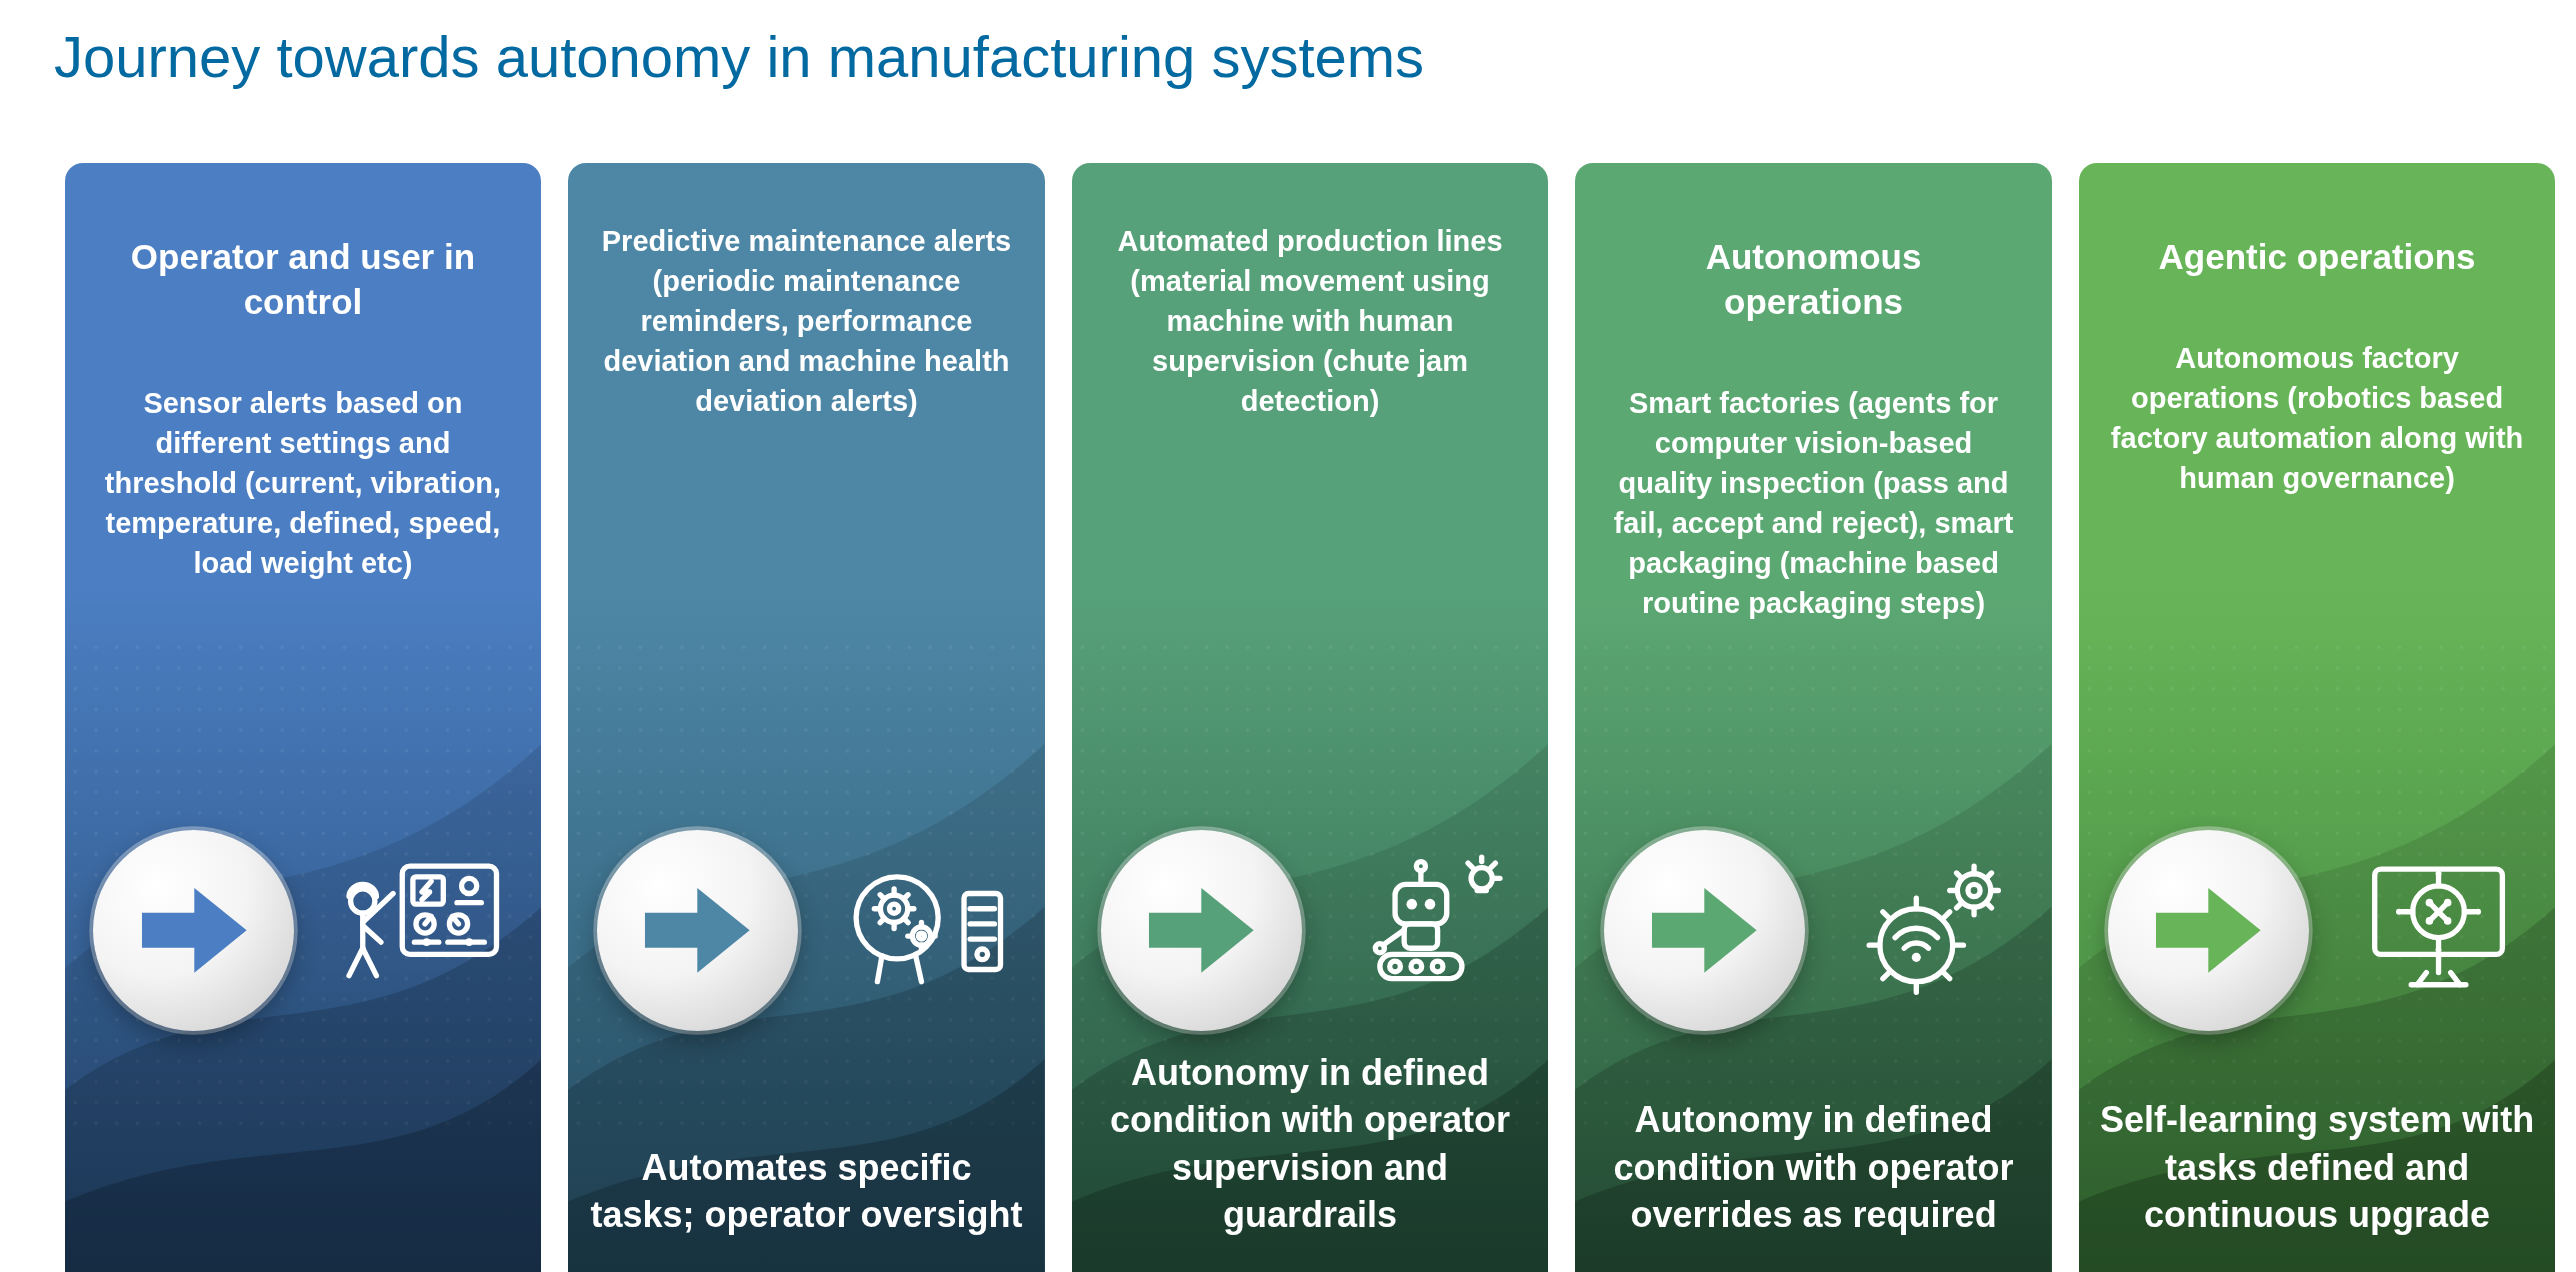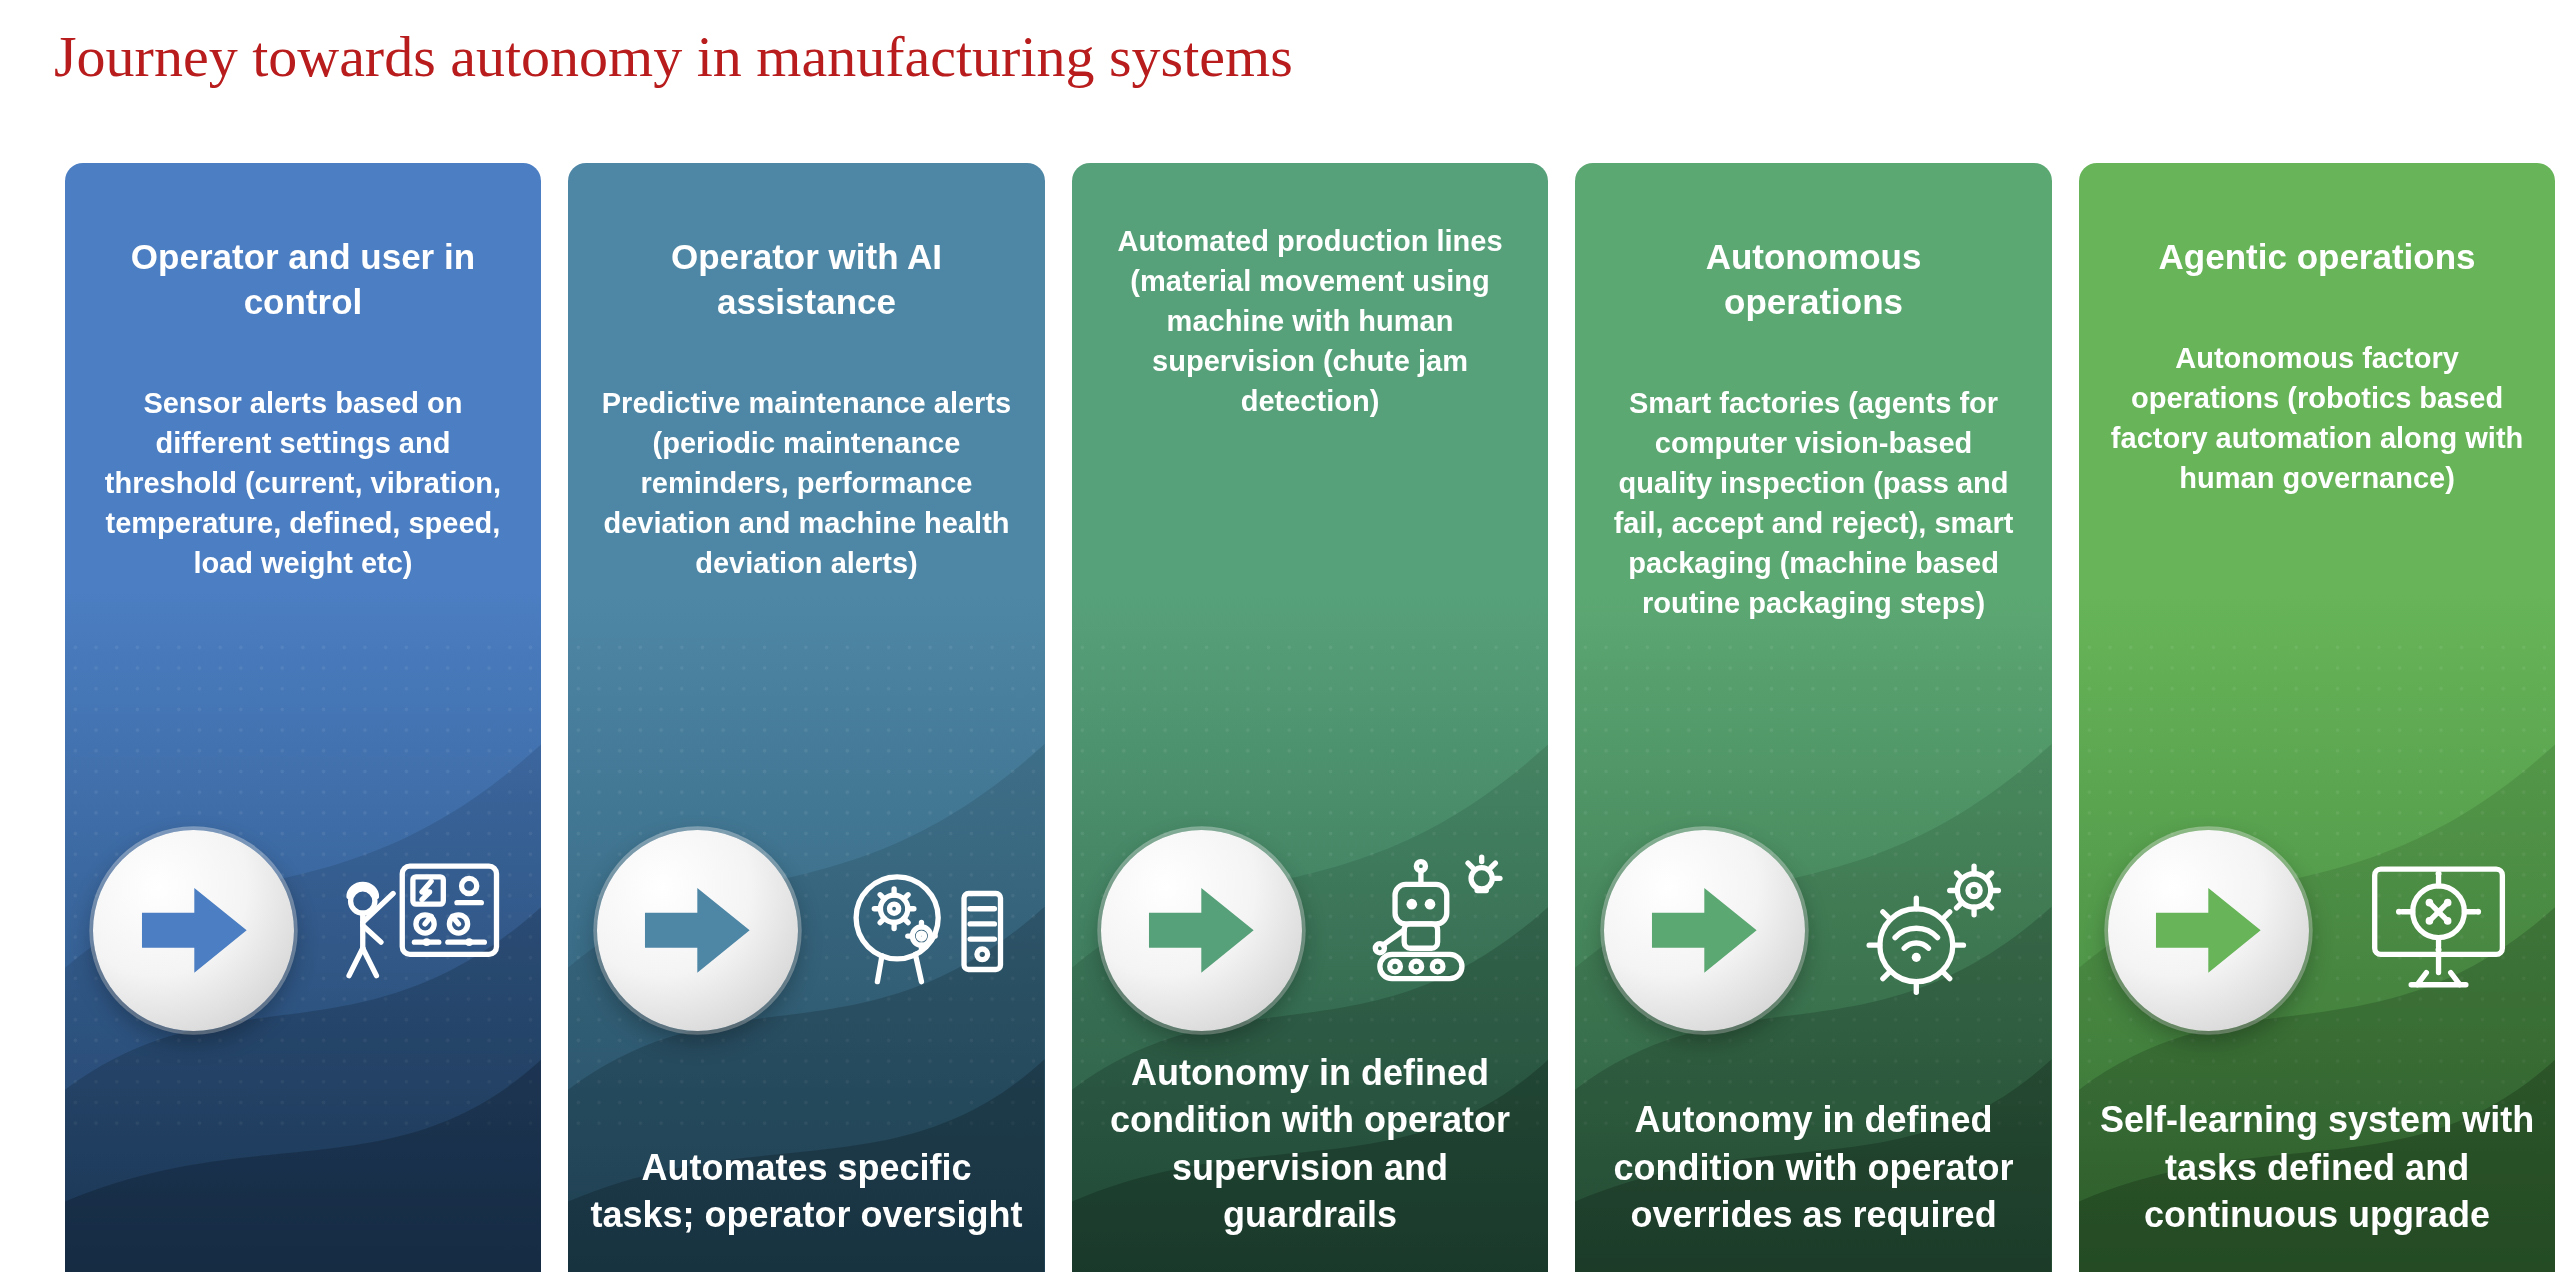--- a/index.html
+++ b/index.html
@@ -64,21 +64,21 @@
 
   .card-footer {
     position: absolute; left: 18px; right: 18px; bottom: 54px;
     font-size: 36px; font-weight: 700; line-height: 1.32;
     text-align: center; color: #ffffff; z-index: 1;
   }
 </style>
 </head>
 <body style="background: rgb(255, 255, 255);">
 
-<h1 class="page-title" style="color: #b91c1c; font-family: Liberation Serif, serif;">Journey towards autonomy in manufacturing systems</h1>
+<h1 class="page-title" style="color: #0369a1;">Journey towards autonomy in manufacturing systems</h1>
 
 <div class="cards">
 
   <div class="card" style="background: linear-gradient(rgb(75, 126, 194) 0%, rgb(75, 126, 194) 38%, rgb(36, 72, 110) 100%);">
     <div class="dots"></div>
     <svg class="waves" viewBox="0 0 100 60" preserveAspectRatio="none">
       <path d="M0,28 C30,16 58,24 100,6 L100,60 L0,60 Z" fill="rgba(0,0,0,0.10)"></path>
       <path d="M0,40 C34,28 62,38 100,22 L100,60 L0,60 Z" fill="rgba(0,0,0,0.16)"></path>
       <path d="M0,51 C40,43 70,50 100,37 L100,60 L0,60 Z" fill="rgba(0,0,0,0.20)"></path>
     </svg>
@@ -120,21 +120,20 @@
   </div>
 
   <div class="card" style="background: linear-gradient(rgb(78, 135, 166) 0%, rgb(78, 135, 166) 38%, rgb(40, 84, 106) 100%);">
     <div class="dots"></div>
     <svg class="waves" viewBox="0 0 100 60" preserveAspectRatio="none">
       <path d="M0,28 C30,16 58,24 100,6 L100,60 L0,60 Z" fill="rgba(0,0,0,0.10)"></path>
       <path d="M0,40 C34,28 62,38 100,22 L100,60 L0,60 Z" fill="rgba(0,0,0,0.16)"></path>
       <path d="M0,51 C40,43 70,50 100,37 L100,60 L0,60 Z" fill="rgba(0,0,0,0.20)"></path>
     </svg>
     <div class="card-content">
-      <div class="card-header">Operator with AI assistance</div>
       <div class="card-body">Predictive maintenance alerts (periodic maintenance reminders, performance deviation and machine health deviation alerts)</div>
       <div class="icon-row">
         <div class="arrow-circle">
           <svg viewBox="0 0 100 100">
               <polygon points="8,36 50,36 50,16 92,50 50,84 50,64 8,64" fill="#4e87a6"></polygon>
             </svg>
         </div>
         <div class="line-icon">
           <svg viewBox="0 0 120 100">
             <circle cx="42" cy="42" r="27"></circle>

